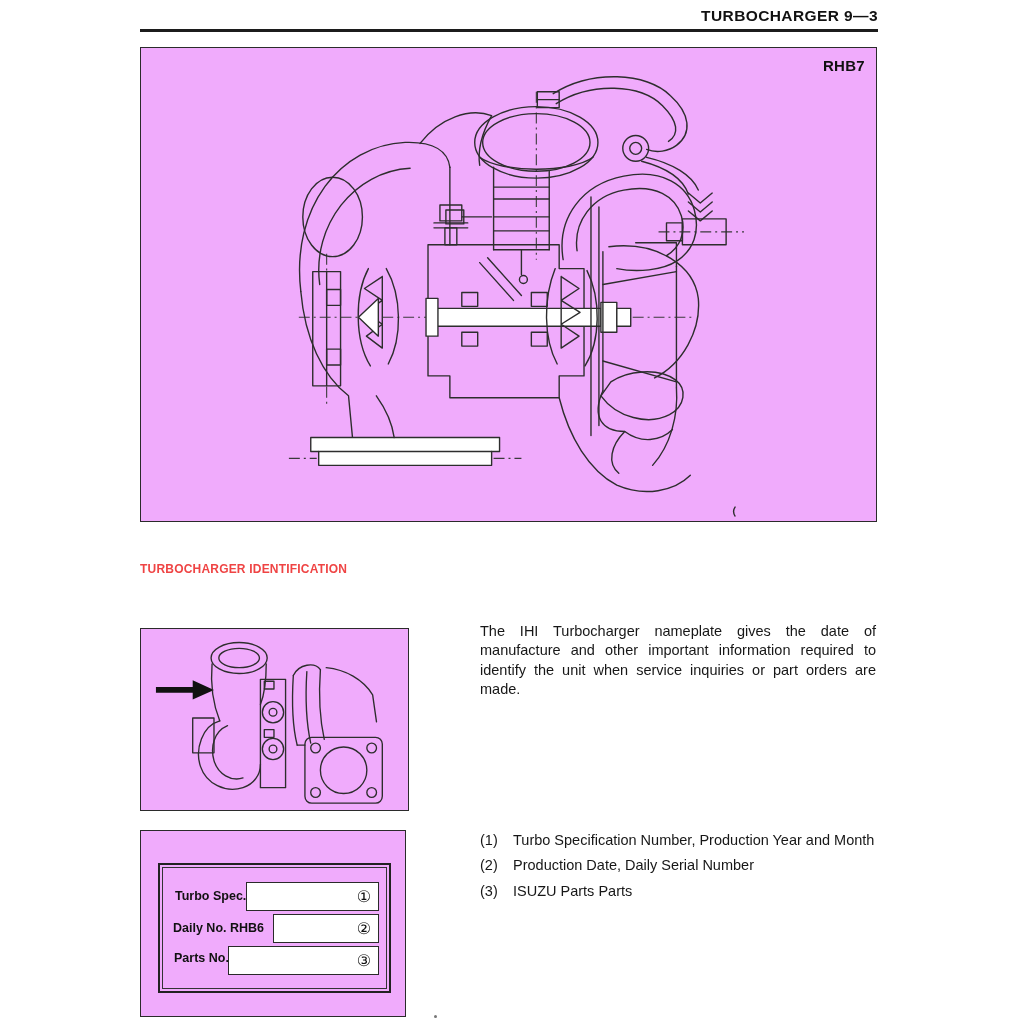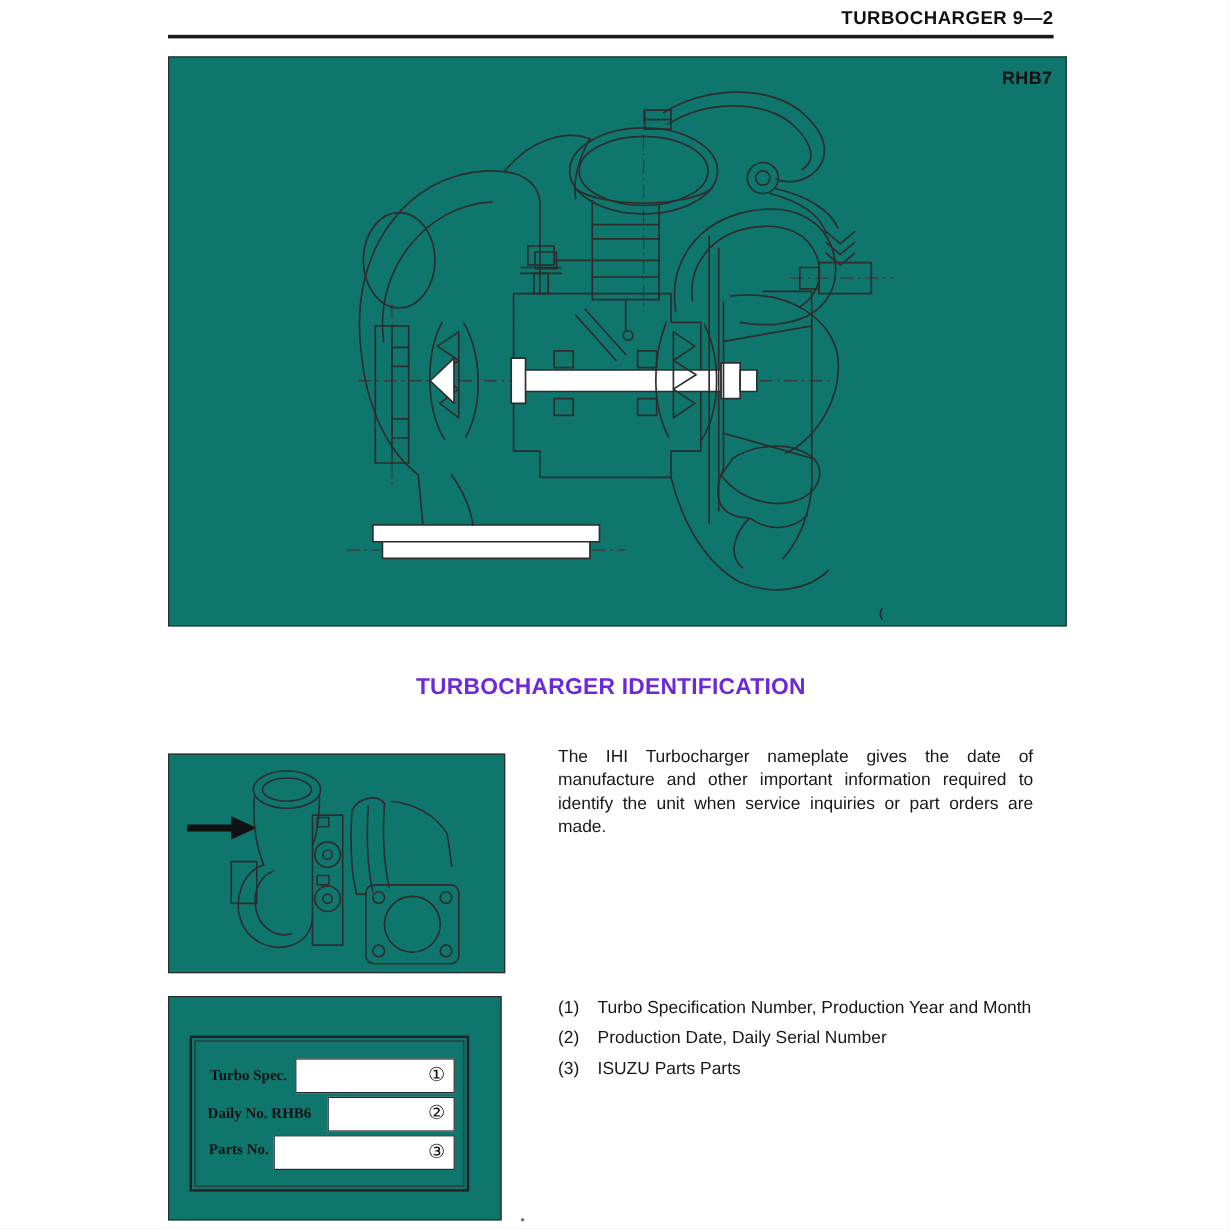--- a/index.html
+++ b/index.html
@@ -6,33 +6,33 @@
   .page{
     position:relative;width:1024px;height:1024px;background:#ffffff;
     font-family:"Liberation Sans",sans-serif;color:#161616;overflow:hidden;
     margin:0 auto;
   }
   .hdr-title{
     position:absolute;top:7px;left:140px;width:738px;text-align:right;
     font-size:15.5px;font-weight:bold;letter-spacing:.4px;color:#111;
   }
   .hdr-rule{position:absolute;top:29px;left:140px;width:738px;height:2.5px;background:#1c1c1c;}
-  .figbox{position:absolute;border:1.8px solid #2b2b2b;background:#0f766e;padding-left:12px;}
+  .figbox{position:absolute;border:1.8px solid #2b2b2b;background:#f0abfc;}
   #fig-main{left:140px;top:47px;width:735px;height:473px;}
   .fig-label{
     position:absolute;top:9px;right:11px;font-size:15px;font-weight:bold;color:#111;letter-spacing:.3px;
   }
   #fig-arrowview{left:140px;top:628px;width:267px;height:181px;}
-  #fig-plate{left:140px;top:830px;width:264px;height:185px;font-family:Liberation Serif, serif;}
+  #fig-plate{left:140px;top:830px;width:264px;height:185px;}
   .sec-title{
-    position:absolute;top:562px;left:140px;width:738px;text-align:center;
-    font-size:19px;font-weight:bold;letter-spacing:.2px;color:#6d28d9;
+    position:absolute;top:562px;left:140px;width:738px;text-align:left;
+    font-size:12px;font-weight:bold;letter-spacing:.2px;color:#ef4444;
   }
   .col{
-    position:absolute;left:465px;width:396px;font-size:14.5px;line-height:19.4px;
+    position:absolute;left:480px;width:396px;font-size:14.5px;line-height:19.4px;
     text-align:justify;color:#171717;
   }
   #intro-col{top:622px;}
   #info-col{top:828px;}
   .para{margin:0 0 9px 0;}
   .numlist{margin-top:3px;}
   .numitem{display:grid;grid-template-columns:33px 1fr;margin-bottom:6px;}
   .numitem .num{text-align:left;}
   .numitem .itxt{text-align:justify;}
   
@@ -53,21 +53,21 @@
   .lnf{stroke:#2d2d2d;stroke-width:1.4;fill:#fff;stroke-linejoin:round;}
   .cl{stroke:#3a3a3a;stroke-width:1.1;fill:none;stroke-dasharray:11 4 2 4;}
   .blk{fill:#111;stroke:none;}
   .speck{position:absolute;width:3px;height:3px;background:#777;border-radius:50%;}
 </style>
 </head>
 <body>
 
 <div class="page">
 
-  <div class="hdr-title">TURBOCHARGER 9—2</div>
+  <div class="hdr-title">TURBOCHARGER 9—3</div>
   <div class="hdr-rule"></div>
 
   <div class="figbox" id="fig-main">
     <span class="fig-label">RHB7</span>
     <svg width="735" height="473" viewBox="0 0 738 476">
 
       <line class="cl" x1="158" y1="271" x2="556" y2="271"></line>
       <line class="cl" x1="397" y1="44" x2="397" y2="213"></line>
       <line class="cl" x1="520" y1="185" x2="606" y2="185"></line>
 

